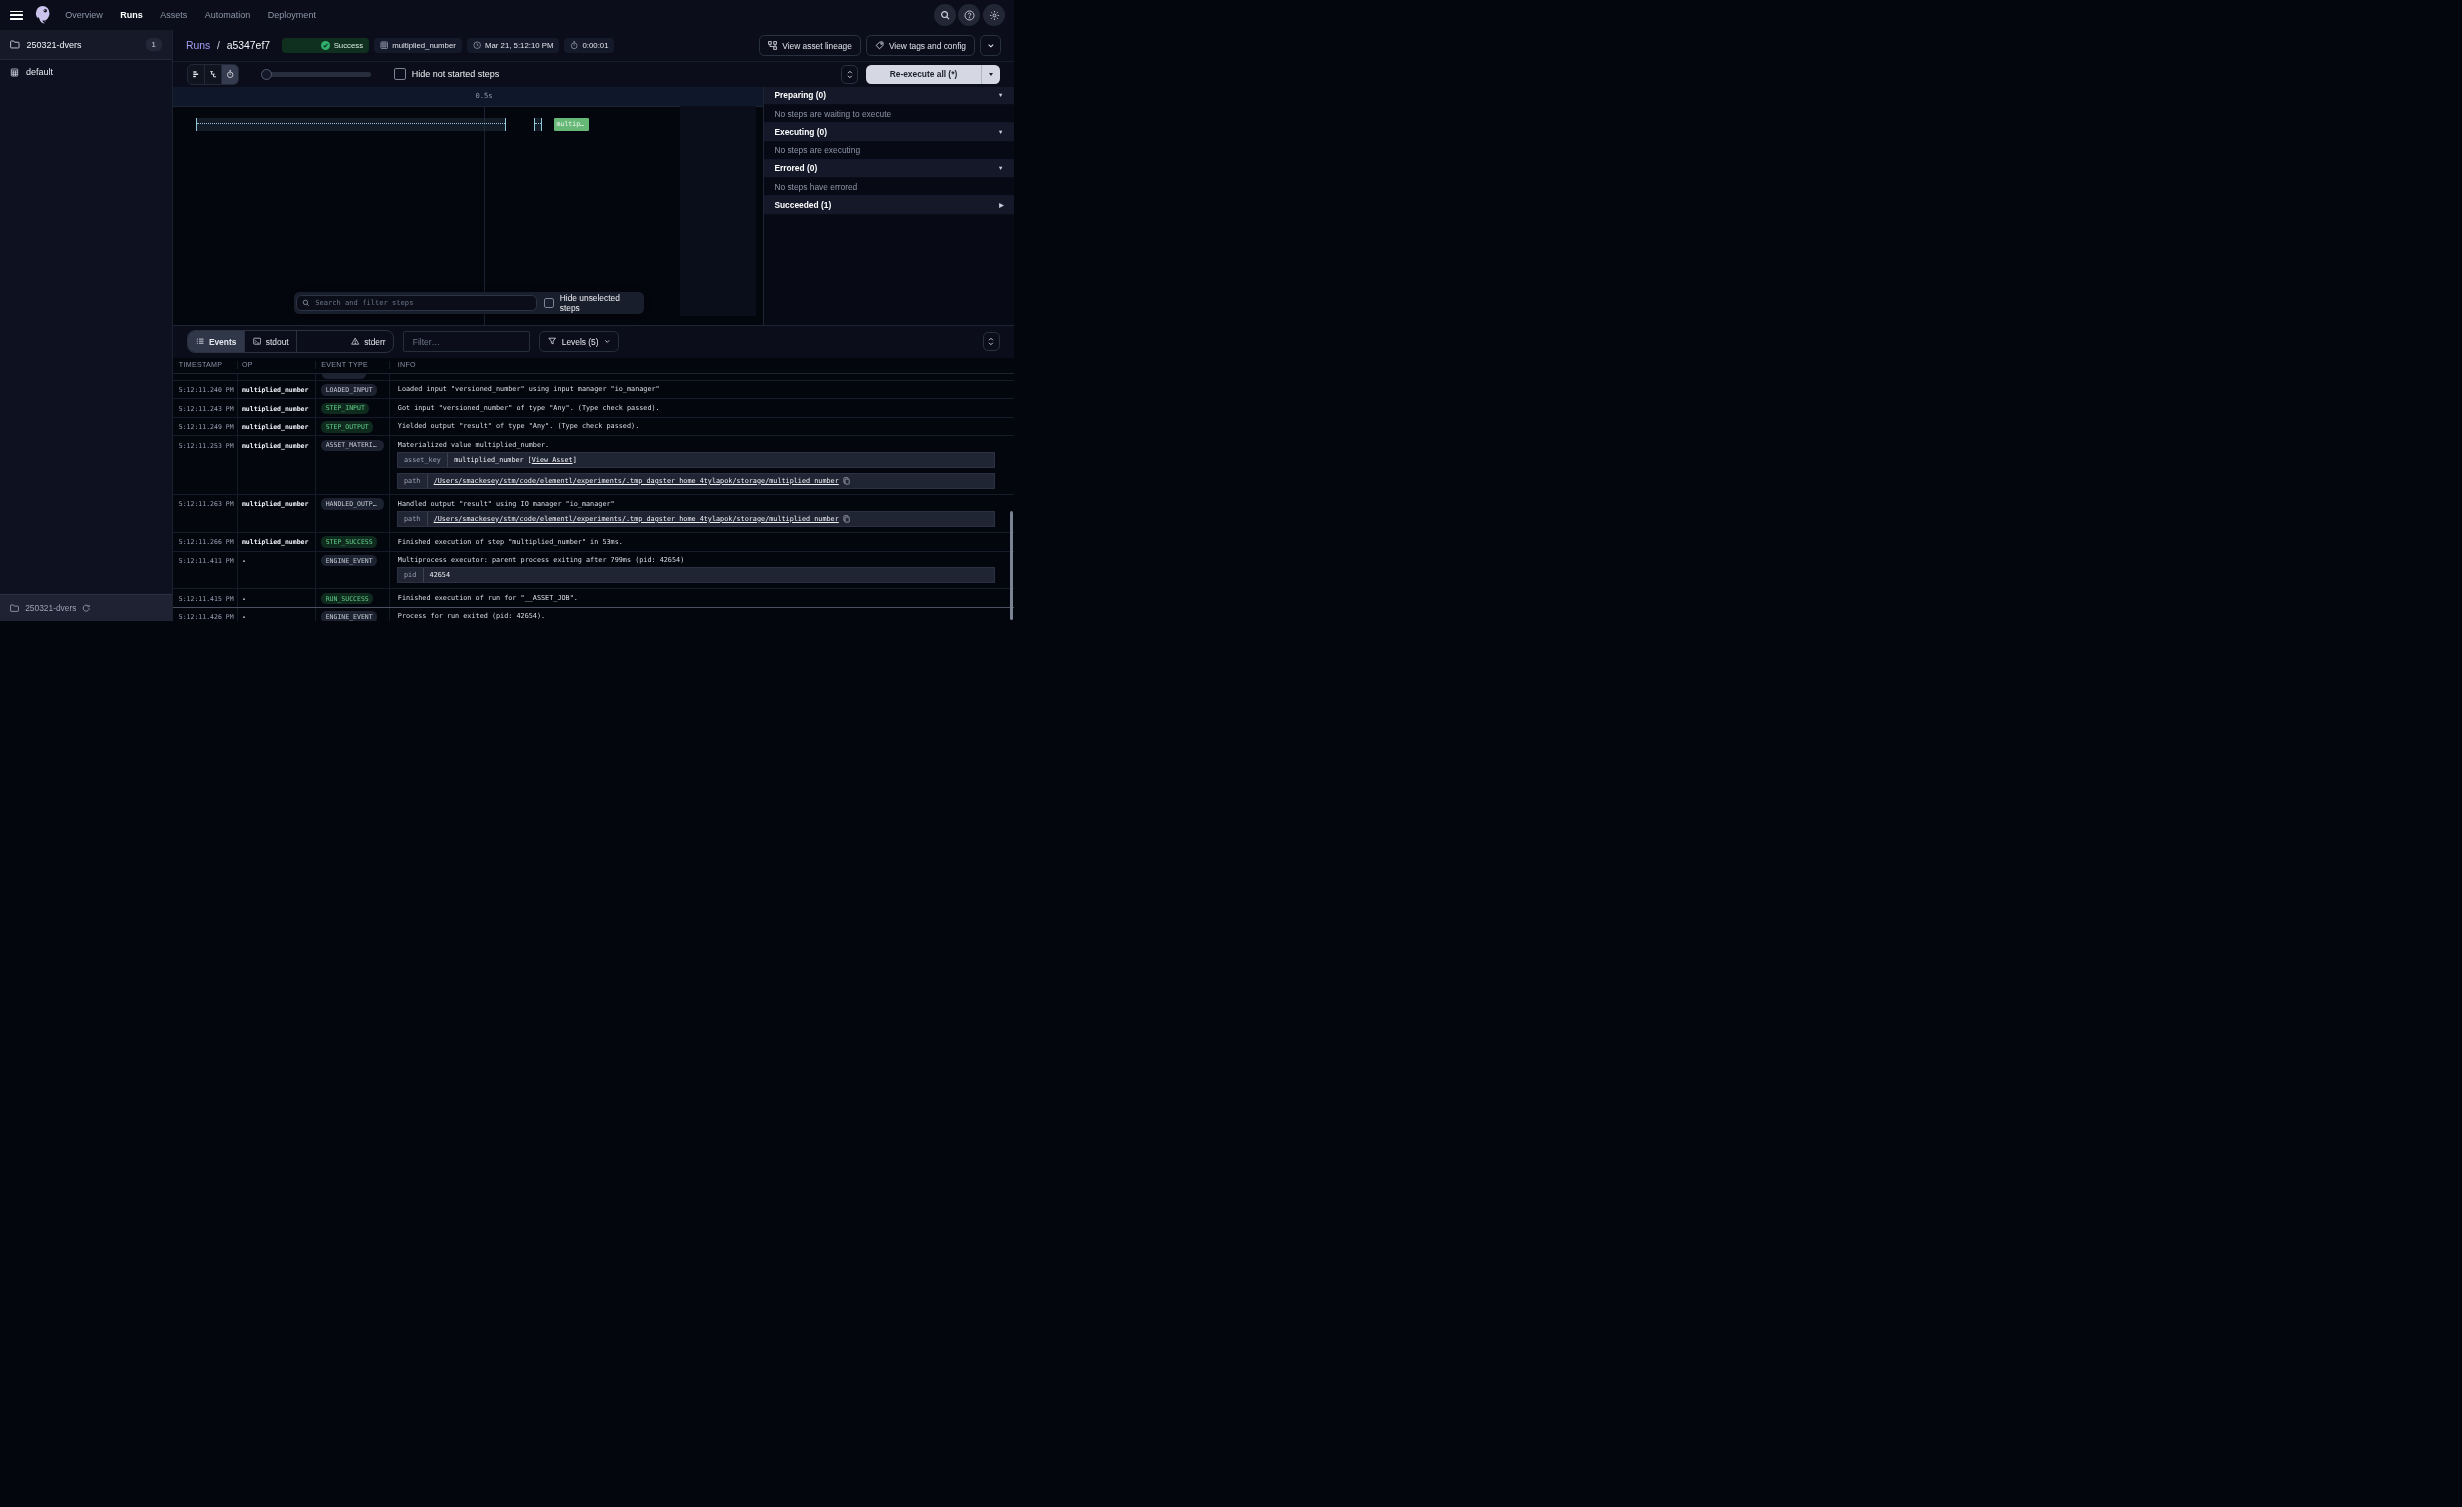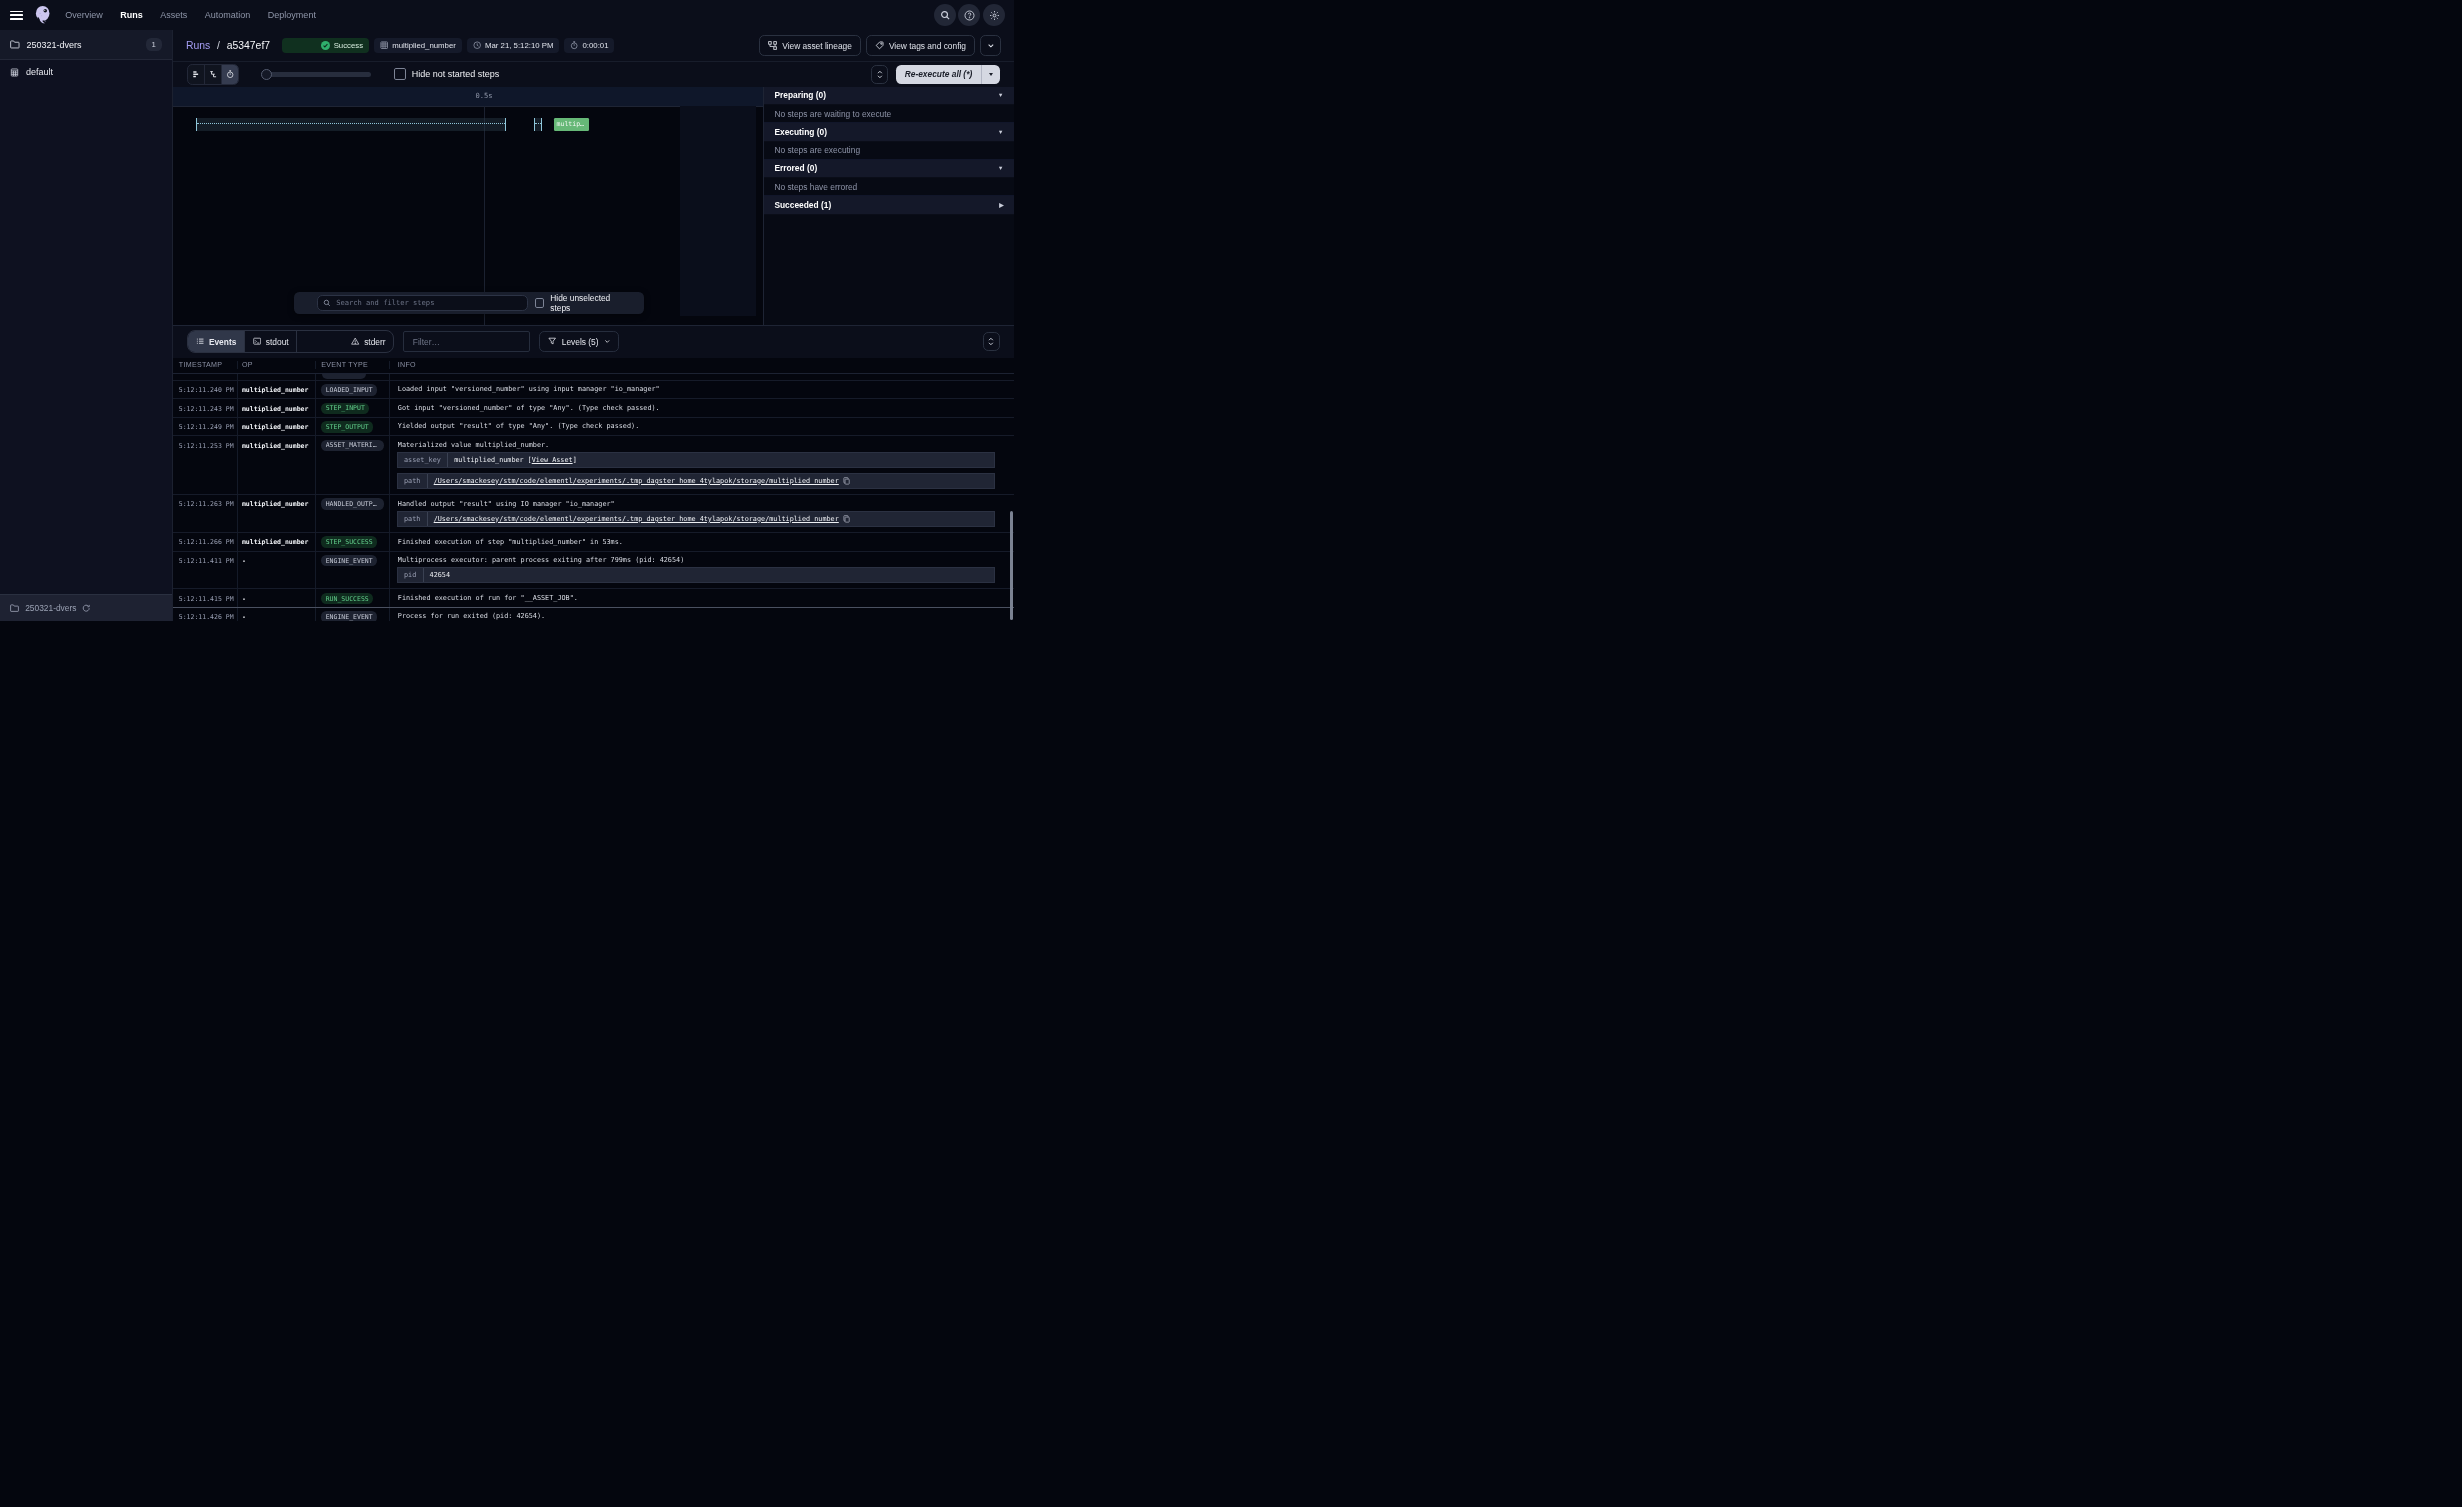--- a/index.html
+++ b/index.html
@@ -43,36 +43,36 @@
   .slider{margin-left:22px;width:110px;height:10.4px;position:relative;display:flex;align-items:center;cursor:pointer;}
   .slider .track{position:absolute;left:6.5px;right:0;height:5.2px;border-radius:2.6px;background:#272d3d;}
   .slider .knob{position:absolute;left:0;width:9px;height:9px;border-radius:50%;background:#141826;border:1.3px solid #545b6f;}
   .chk{display:flex;align-items:center;gap:5.8px;cursor:pointer;}
   .chk .box{width:9.7px;height:9.7px;border:1.3px solid #7d8496;border-radius:1.9px;background:transparent;}
   .chk .lab{font-size:9px;color:#f0f1f5;}
   .gantt-toolbar .chk{margin-left:23px;}
   .expand-btn{width:17px;height:19.4px;border:0.6px solid #2a3140;border-radius:5.2px;display:flex;align-items:center;justify-content:center;color:#cfd3de;cursor:pointer;box-sizing:border-box;}
   .gantt-toolbar .expand-btn{margin-left:auto;}
   .re-exec{margin-left:7.8px;height:19.4px;border-radius:5.2px;background:#d5d8e2;color:#1b1f2a;font-size:8.4px;font-weight:700;display:flex;overflow:hidden;cursor:pointer;}
-  .re-exec .m{padding:0 9px;display:flex;align-items:center;font-style:italic;}
+  .re-exec .m{padding:0 24px;display:flex;align-items:center;}
   .re-exec .dv{width:0.6px;background:#b2b6c4;}
   .re-exec .c{width:18px;display:flex;align-items:center;justify-content:center;}
   .caret-dn{width:0;height:0;border-left:2.6px solid transparent;border-right:2.6px solid transparent;border-top:3.2px solid #1b1f2a;}
   
   .gantt-wrap{height:238px;display:flex;}
   .gantt{flex:1;position:relative;background:#04060e;overflow:hidden;}
   .timeline{height:19px;background:#0f172a;border-bottom:0.6px solid #1e2434;position:relative;}
   .time-mark{position:absolute;left:311px;top:4.5px;transform:translateX(-50%);font-family:"DejaVu Sans Mono",monospace;font-size:7.1px;color:#8f96a8;}
   .gantt-body{position:absolute;top:19px;left:0;right:0;bottom:0;}
   .gridline{position:absolute;left:311px;top:0;bottom:0;width:0.6px;background:#1b2130;}
   .light-band{position:absolute;left:507px;width:76px;top:0;bottom:8.4px;background:#0a0e1b;}
   .wait-bar{position:absolute;top:12.3px;height:13px;background:rgba(40,58,72,0.45);border-left:0.6px solid #8fc6da;border-right:0.6px solid #8fc6da;box-sizing:border-box;}
   .wait-bar::after{content:"";position:absolute;left:0;right:0;top:5.2px;border-top:1.3px dotted #8fc6da;}
   .green-bar{position:absolute;left:381px;top:12.3px;width:35px;height:13px;background:#66b877;border-radius:1.3px;color:#f2f8f3;font-family:"DejaVu Sans Mono",monospace;font-size:6.5px;line-height:13px;padding:0 2.6px;box-sizing:border-box;overflow:hidden;white-space:nowrap;text-overflow:ellipsis;cursor:pointer;}
-  .step-search{position:absolute;left:121px;top:186px;width:350px;height:22.6px;background:#191e2c;border-radius:5.2px;display:flex;align-items:center;padding:0 23px;gap:7.1px;box-sizing:border-box;box-shadow:0 1.3px 6.5px rgba(0,0,0,.45);}
+  .step-search{position:absolute;left:121px;top:186px;width:350px;height:22.6px;background:#191e2c;border-radius:5.2px;display:flex;align-items:center;padding:0 2px;gap:7.1px;box-sizing:border-box;box-shadow:0 1.3px 6.5px rgba(0,0,0,.45);}
   .search-box{width:241px;height:15.5px;background:#0b0e19;border:0.6px solid #2c3345;border-radius:5.2px;display:flex;align-items:center;padding:0 4.5px;gap:3.9px;box-sizing:border-box;color:#7d8496;}
   .search-box input{flex:1;background:transparent;border:none;outline:none;color:#dfe2ea;font-family:"DejaVu Sans Mono",monospace;font-size:7.1px;}
   .search-box input::placeholder{color:#6d7487;}
   .step-search .chk .box{width:8.4px;height:8.4px;}
   .step-search .chk .lab{font-size:8.4px;}
   
   .step-panel{width:251px;background:#070a14;border-left:0.6px solid #1e2434;box-sizing:border-box;}
   .sect-h{height:17.5px;background:#141829;border-bottom:0.6px solid #0a0d18;display:flex;align-items:center;padding:0 10.4px;font-weight:700;font-size:8.4px;color:#fff;cursor:pointer;}
   .sect-h .car{margin-left:auto;color:#c9cdd9;font-size:5.8px;}
   .sect-b{height:17px;display:flex;align-items:center;padding:0 10.4px;color:#8e94a8;font-size:8.4px;border-bottom:0.6px solid #11162a;background:#070a14;}

